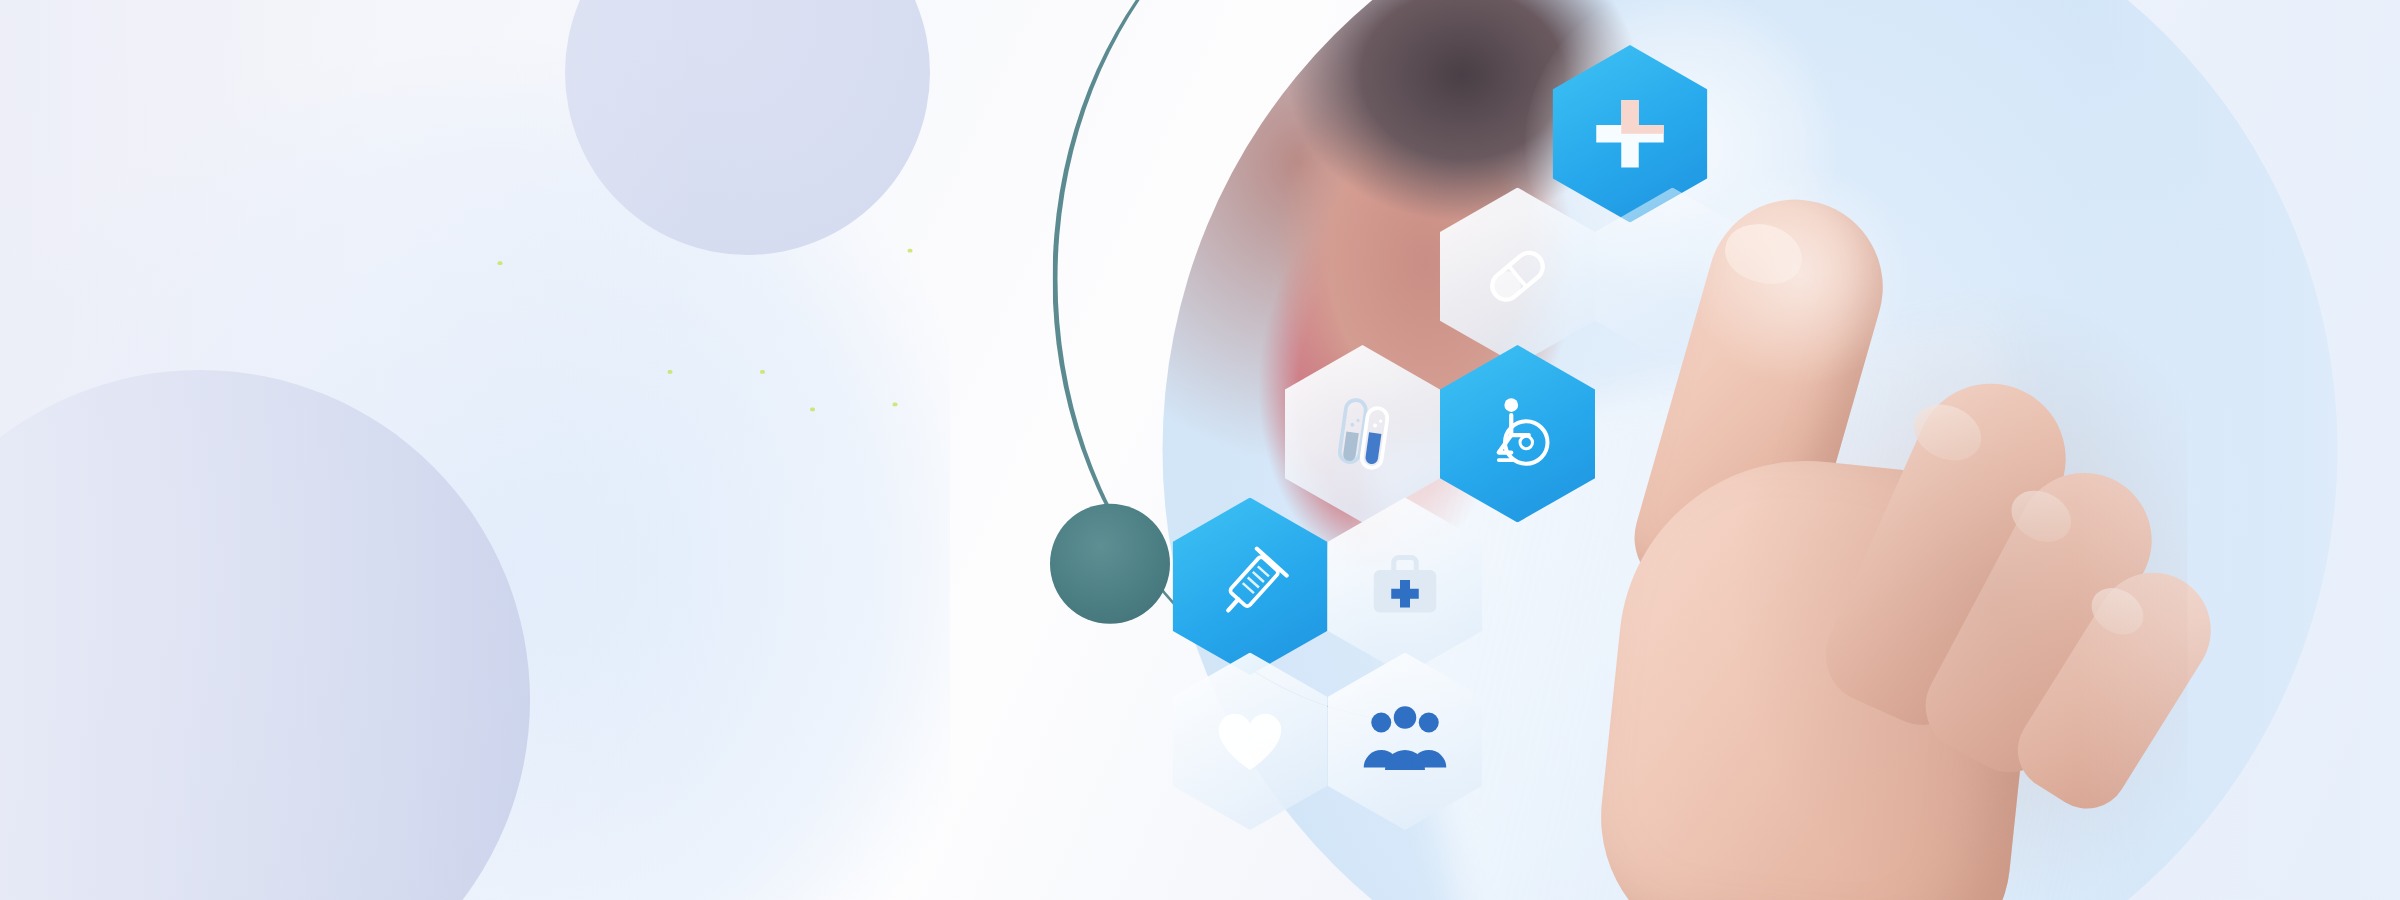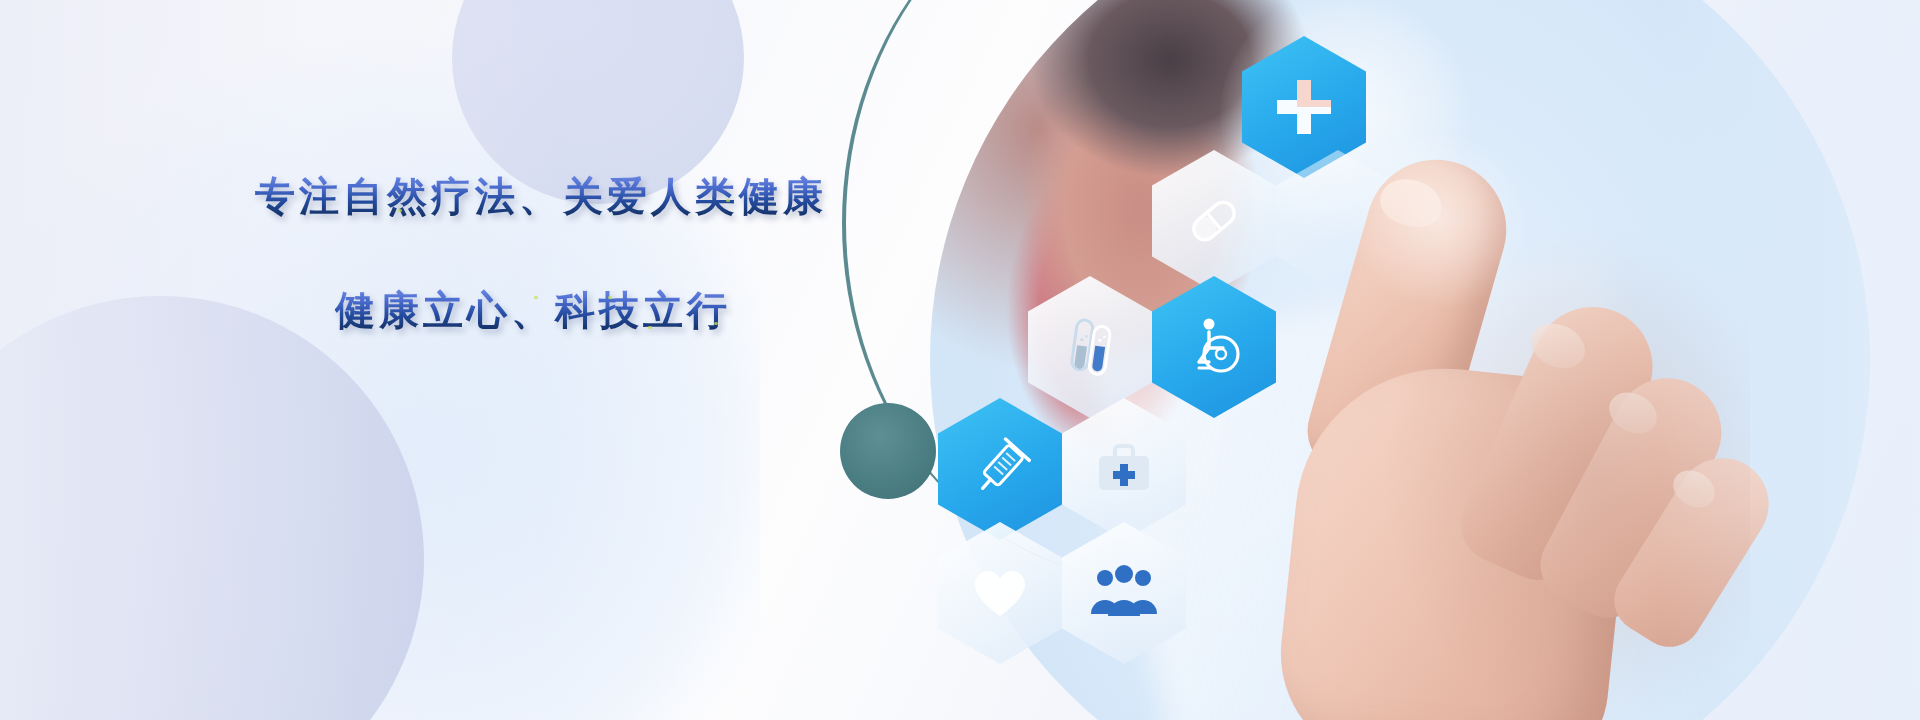--- a/index.html
+++ b/index.html
@@ -283,24 +283,20 @@
     <div class="finger" id="finger-pinky"></div>
     <div class="nail" id="nail-mid"></div>
     <div class="nail" id="nail-ring"></div>
     <div class="nail" id="nail-pinky"></div>
     <div id="hand-shade"></div>
     <div id="hand-glow"></div>
   </div>
 
   <div id="right-fade"></div>
 
-  <div id="headline">
-    <div class="tline" id="tline-1">专注自然疗法、关爱人类健康</div>
-    <div class="tline" id="tline-2">健康立心、科技立行</div>
-  </div>
 
   <div id="speck-layer">
       <div class="speck" style="left: 398px; top: 209px;"></div>
       <div class="speck" style="left: 608px; top: 296px;"></div>
       <div class="speck" style="left: 648px; top: 326px;"></div>
       <div class="speck" style="left: 714px; top: 322px;"></div>
       <div class="speck" style="left: 534px; top: 296px;"></div>
       <div class="speck" style="left: 726px; top: 199px;"></div>
     </div>
 </div>

